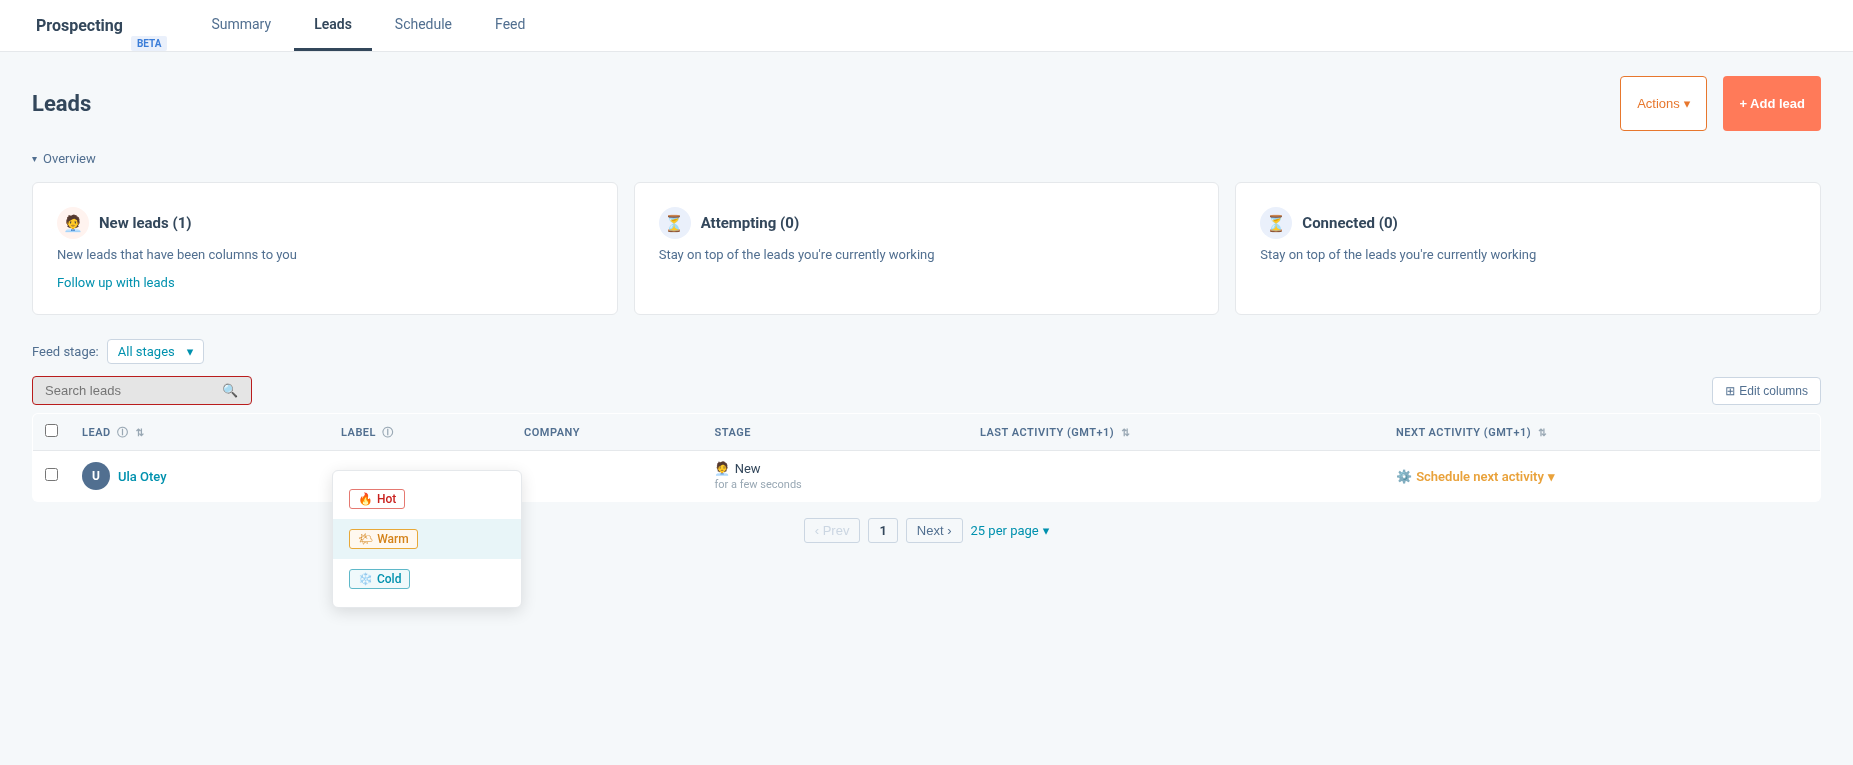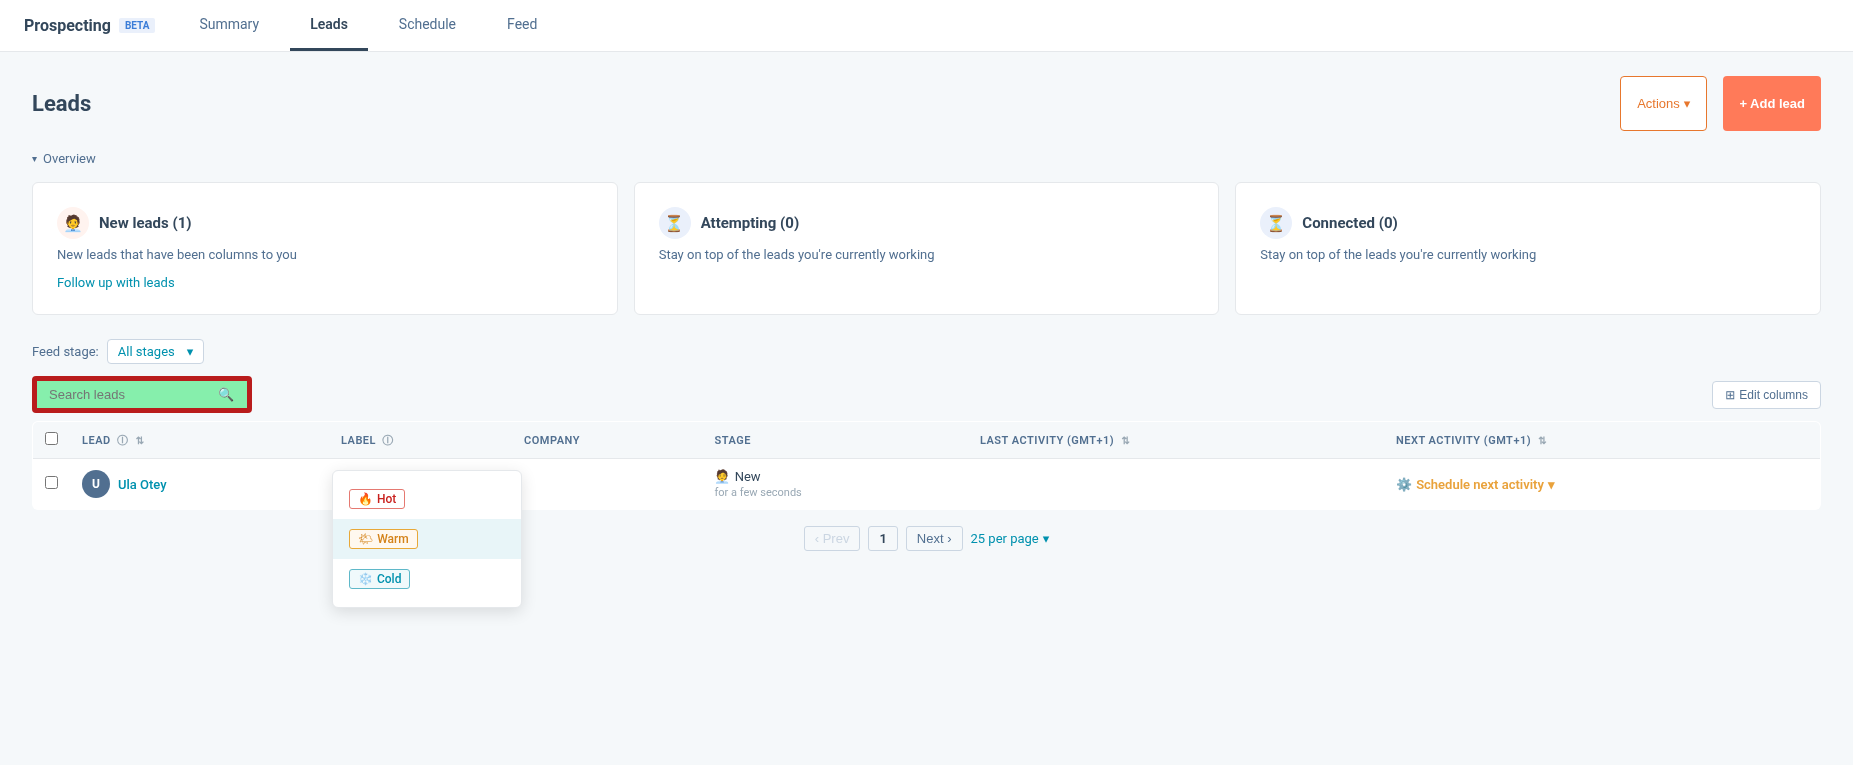--- a/index.html
+++ b/index.html
@@ -1,22 +1,22 @@
 <!DOCTYPE html>
 <html><head>
   <meta charset="utf-8">
   <style>
     * { box-sizing: border-box; margin: 0; padding: 0; }
     body { font-family: -apple-system, BlinkMacSystemFont, 'Segoe UI', Roboto, sans-serif; background: #f5f8fa; color: #33475b; font-size: 14px; }
 
     
-    .top-nav { background: #fff; border-bottom: 1px solid #e5e8eb; padding: 0 24px; display: flex; align-items: center; gap: 0; }
+    .top-nav { background: #fff; border-bottom: 1px solid #e5e8eb; padding: 0 36px; display: flex; align-items: flex-end; gap: 0; }
     .app-title { font-size: 16px; font-weight: 700; color: #33475b; padding: 16px 0; margin-right: 8px; }
     .beta-badge { background: #eaf0fb; color: #3b7dd8; font-size: 10px; font-weight: 700; padding: 2px 6px; border-radius: 2px; text-transform: uppercase; margin-right: 24px; }
-    .nav-tabs { display: flex; gap: 11px; }
+    .nav-tabs { display: flex; gap: 3px; }
     .nav-tab { padding: 16px 20px; font-size: 14px; color: #516f90; cursor: pointer; border-bottom: 3px solid transparent; text-decoration: none; }
     .nav-tab.active { color: #33475b; font-weight: 600; border-bottom: 3px solid #33475b; }
 
     
     .main { padding: 24px 32px; }
     .page-header { display: flex; justify-content: space-between; align-items: center; margin-bottom: 20px; }
     .page-title { font-size: 22px; font-weight: 700; color: #33475b; }
     .header-actions { display: flex; gap: 16px; }
     .btn-actions { background: #fff; border: 1px solid #e7772d; color: #e7772d; padding: 8px 16px; border-radius: 4px; cursor: pointer; font-size: 13px; font-weight: 500; display: flex; align-items: center; gap: 4px; }
     .btn-add-lead { background: #ff7a59; border: none; color: #fff; padding: 20px 16px; border-radius: 4px; cursor: pointer; font-size: 13px; font-weight: 600; display: flex; align-items: center; gap: 4px; }
@@ -34,21 +34,21 @@
     .card-desc { font-size: 13px; color: #516f90; margin-bottom: 12px; }
     .card-link { color: #0091ae; font-size: 13px; cursor: pointer; text-decoration: none; }
 
     
     .stage-filter { display: flex; align-items: center; gap: 8px; margin-bottom: 12px; }
     .stage-label { font-size: 13px; color: #516f90; }
     .stage-select { background: #fff; border: 1px solid #cbd6e2; border-radius: 4px; padding: 4px 10px; font-size: 13px; color: #0091ae; cursor: pointer; display: flex; align-items: center; gap: 12px; }
 
     
     .table-toolbar { display: flex; justify-content: space-between; align-items: center; margin-bottom: 8px; }
-    .search-box { display: flex; align-items: center; border: 5px solid #b91c1c; border-radius: 4px; background: #86efac; padding: 6px 12px; width: 220px; gap: 8px; }
+    .search-box { display: flex; align-items: center; border: 1px solid #b91c1c; border-radius: 4px; background: #e5e5e5; padding: 6px 12px; width: 220px; gap: 8px; }
     .search-box input { border: none; outline: none; font-size: 13px; color: #516f90; width: 100%; background: transparent; }
     .search-icon { color: #516f90; font-size: 13px; }
     .edit-columns-btn { background: #fff; border: 1px solid #cbd6e2; border-radius: 4px; padding: 6px 12px; font-size: 12px; color: #516f90; cursor: pointer; display: flex; align-items: center; gap: 4px; }
 
     
     .leads-table { width: 100%; border-collapse: collapse; background: #fff; border: 1px solid #e5e8eb; border-radius: 6px; overflow: hidden; }
     .leads-table th { background: #f5f8fa; padding: 10px 12px; text-align: left; font-size: 11px; font-weight: 600; color: #516f90; text-transform: uppercase; letter-spacing: 0.5px; border-bottom: 1px solid #e5e8eb; white-space: nowrap; }
     .leads-table th .sort-icon { color: #99a8b4; margin-left: 4px; font-size: 10px; }
     .leads-table td { padding: 10px 12px; border-bottom: 1px solid #e5e8eb; font-size: 13px; vertical-align: middle; }
     .leads-table tr:last-child td { border-bottom: none; }

